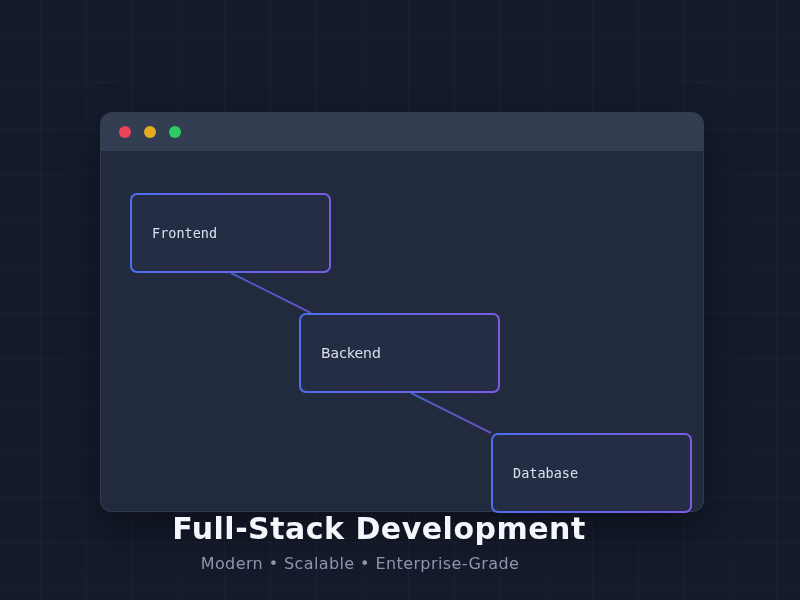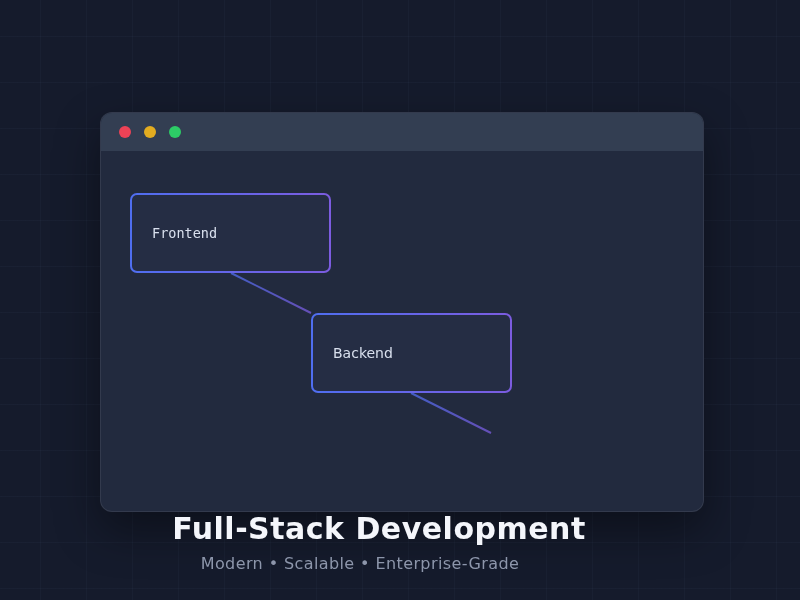--- a/index.html
+++ b/index.html
@@ -46,21 +46,21 @@
   .connectors{position:absolute;left:0;top:0;width:600px;height:362px;}
   .node{
     position:absolute;width:201px;height:80px;
     border:2px solid transparent;border-radius:7px;
     background:
       linear-gradient(var(--node_bg),var(--node_bg)) padding-box,
       linear-gradient(90deg,var(--accent_blue),var(--accent_purple)) border-box;
     display:flex;align-items:center;padding-left:20px;
   }
   .node-frontend{left:29px;top:42px;}
-  .node-backend{left:210px;top:162px;}
+  .node-backend{left:198px;top:162px;}
   .node-database{left:390px;top:282px;}
   .node-label{
     color:var(--label_color);font-size:13.5px;
     font-family:"DejaVu Sans Mono","Liberation Mono",monospace;
   }
   .node-label.sans{font-family:"DejaVu Sans","Liberation Sans",sans-serif;font-size:14px;}
   .page-title{
     position:absolute;left:0;top:511px;width:758px;text-align:center;
     color:var(--title_color);font-size:30px;font-weight:bold;letter-spacing:0.5px;
   }
@@ -96,17 +96,20 @@
       <line x1="130" y1="122" x2="210" y2="162" stroke="url(#g1)" stroke-width="2" stroke-opacity="0.75"></line>
       <line x1="310" y1="242" x2="390" y2="282" stroke="url(#g2)" stroke-width="2" stroke-opacity="0.75"></line>
     </svg>
 
     <div class="node node-frontend">
       <span class="node-label">Frontend</span>
     </div>
     <div class="node node-backend">
       <span class="node-label sans">Backend</span>
     </div>
+    <div class="node node-database">
+      <span class="node-label">Database</span>
+    </div>
   </div>
 </div>
 
 <h1 class="page-title">Full-Stack Development</h1>
 <p class="page-subtitle">Modern • Scalable • Enterprise-Grade</p>
 
 </body></html>

